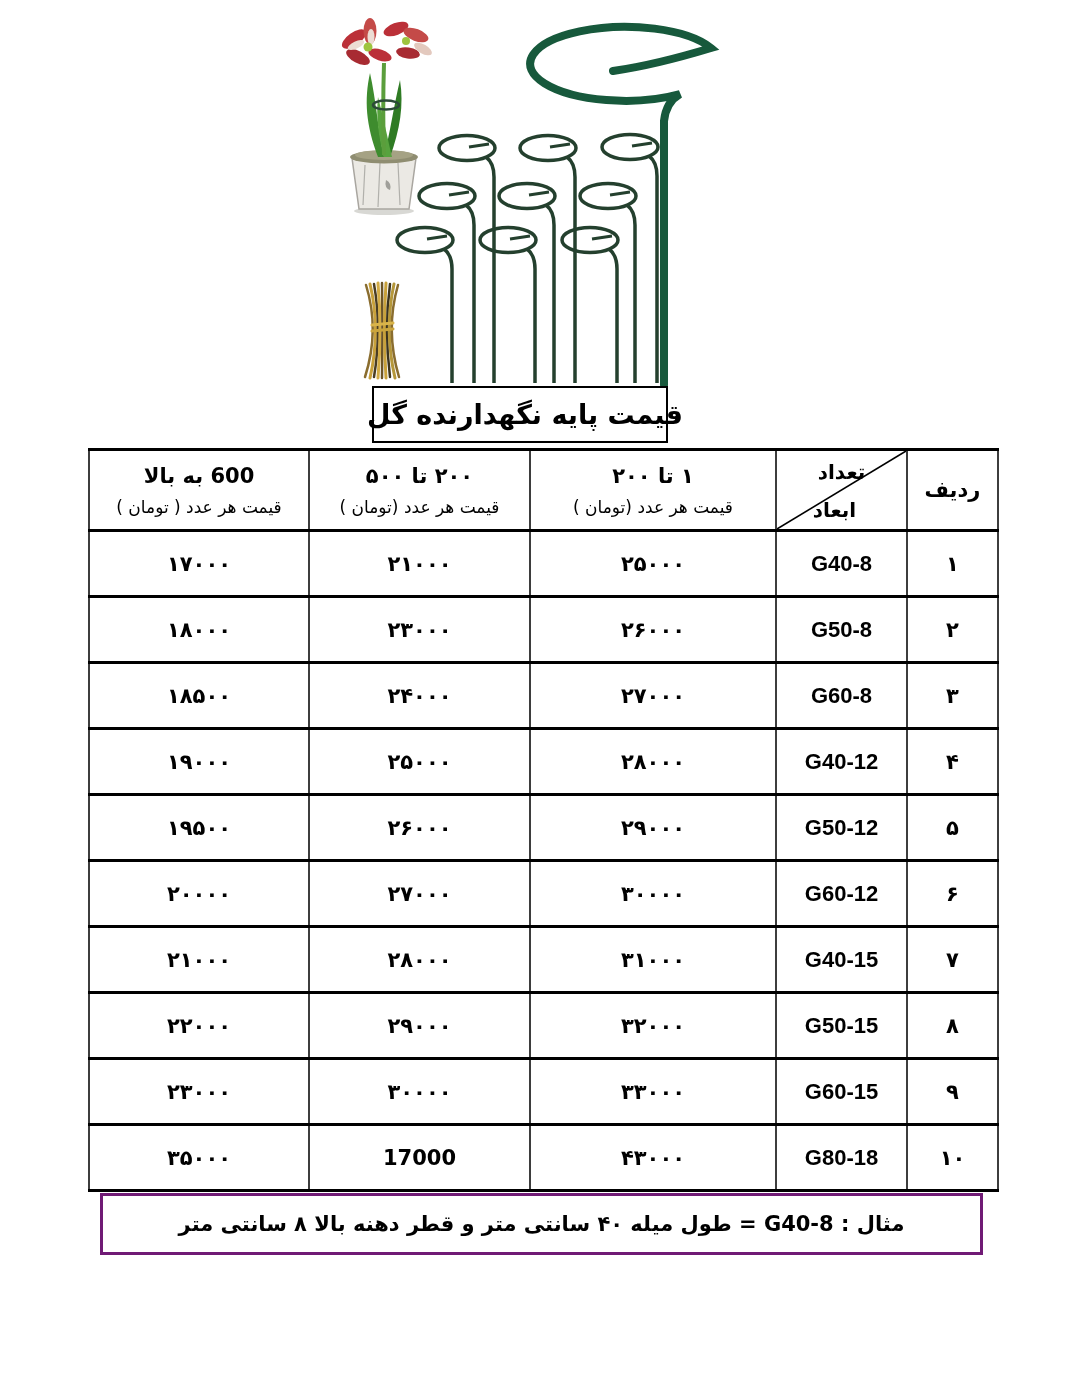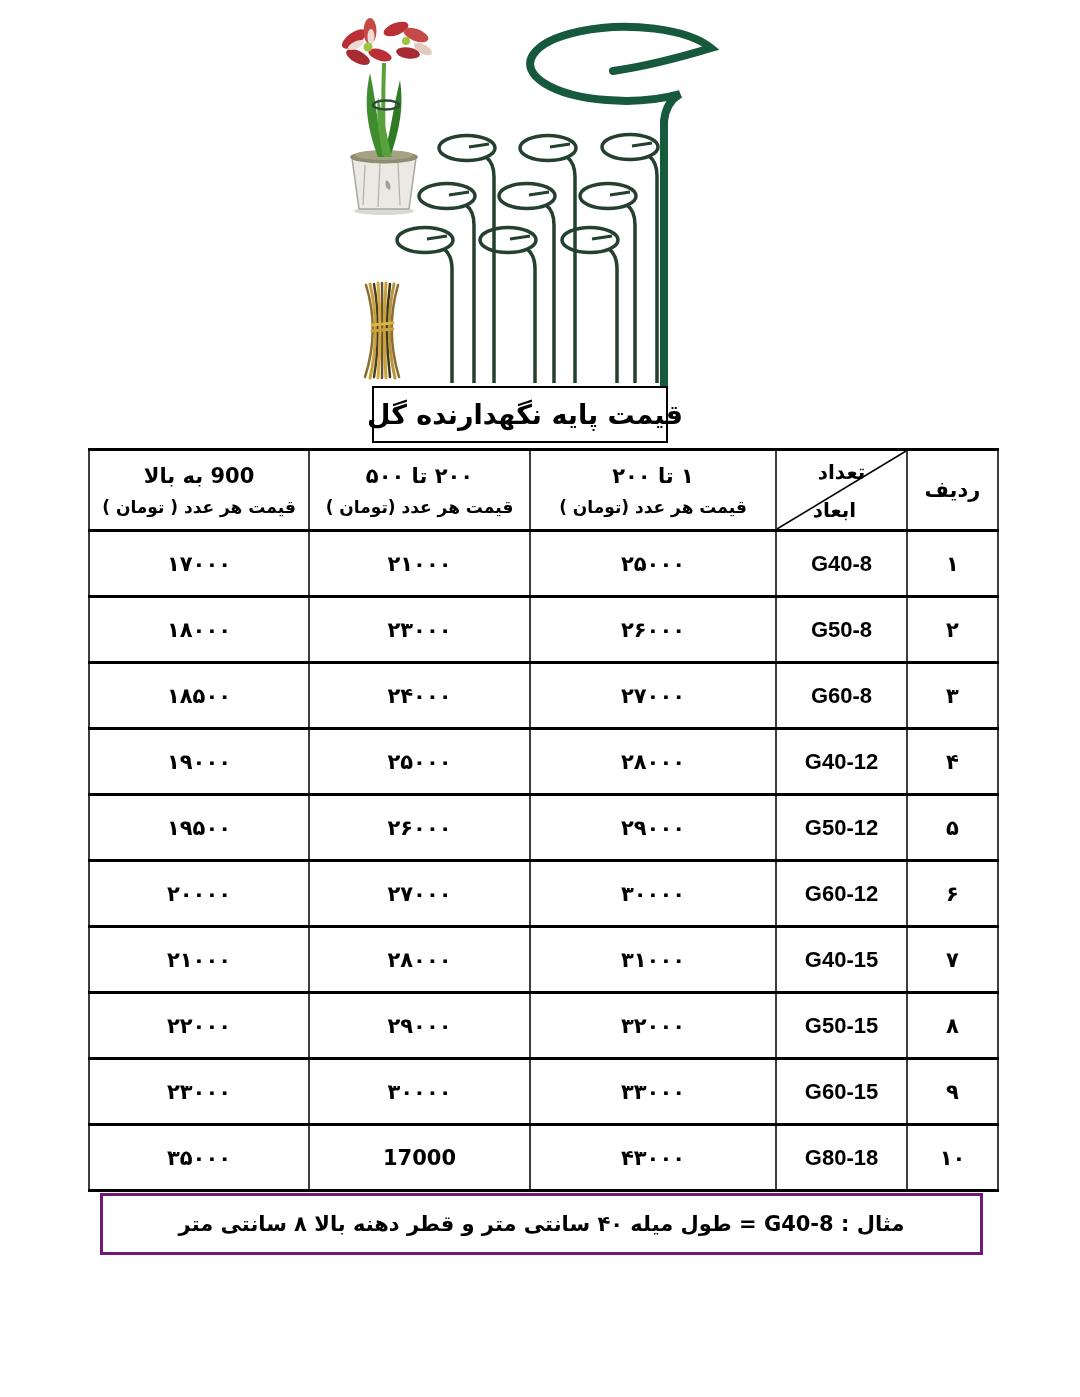--- a/index.html
+++ b/index.html
@@ -18,21 +18,21 @@
   
   table.price{position:absolute;left:88px;top:448px;width:909px;
               border-collapse:collapse;table-layout:fixed;direction:rtl;}
   table.price th,table.price td{
       border-top:3px solid #000;border-bottom:3px solid #000;
       border-left:2px solid #3d3d3d;border-right:2px solid #3d3d3d;
       padding:0;text-align:center;vertical-align:middle;background:#fff;}
   table.price thead th{height:78px;}
   table.price tbody td{height:63px;}
   .hdr-range{font-size:21px;font-weight:bold;}
-  .hdr-sub{font-size:17px;font-weight:bold;margin-top:9px;}
+  .hdr-sub{font-size:17px;font-weight:normal;margin-top:9px;}
   .cell-num{font-size:21px;font-weight:bold;font-family:"DejaVu Sans",sans-serif;}
   .cell-code{font-size:22px;font-weight:bold;font-family:"Liberation Sans","DejaVu Sans",sans-serif;direction:ltr;margin-left:24px;}
   td.code-top{vertical-align:top;padding-top:7px;}
   th.diag-cell{position:relative;}
   th.diag-cell svg{position:absolute;left:0;top:0;width:100%;height:100%;}
   .diag-top{position:absolute;top:9px;left:0;right:0;text-align:center;
             font-size:20px;font-weight:bold;}
   .diag-bottom{position:absolute;bottom:7px;left:0;right:0;text-align:center;
             font-size:20px;font-weight:bold;padding-right:14px;}
   .hdr-radif{font-size:21px;font-weight:bold;}
@@ -160,21 +160,21 @@
         </th>
         <th>
           <div class="hdr-range">۱ تا ۲۰۰</div>
           <div class="hdr-sub">قیمت هر عدد (تومان )</div>
         </th>
         <th>
           <div class="hdr-range">۲۰۰ تا ۵۰۰</div>
           <div class="hdr-sub">قیمت هر عدد (تومان )</div>
         </th>
         <th>
-          <div class="hdr-range">900 به بالا</div>
+          <div class="hdr-range">600 به بالا</div>
           <div class="hdr-sub">قیمت هر عدد ( تومان )</div>
         </th>
       </tr>
     </thead>
     <tbody>
       <tr>
         <td class="cell-num">۱</td>
         <td class="cell-code">G40-8</td>
         <td class="cell-num">۲۵۰۰۰</td>
         <td class="cell-num">۲۱۰۰۰</td>

